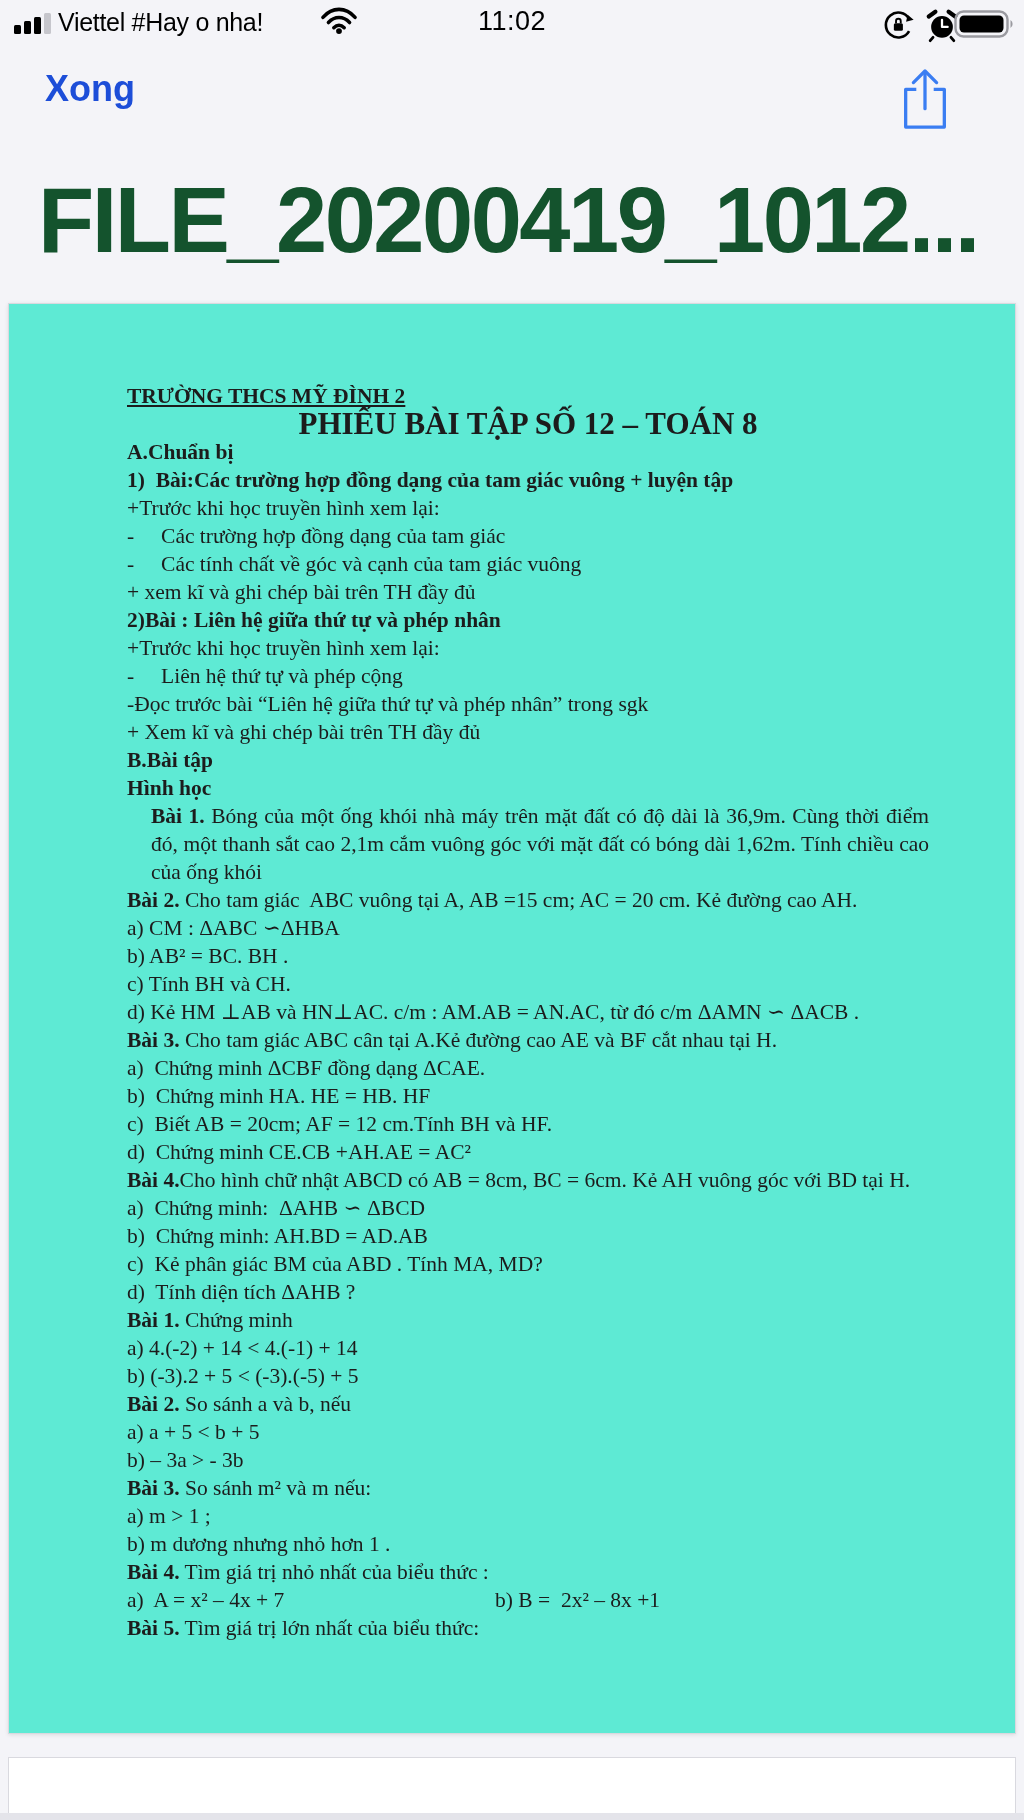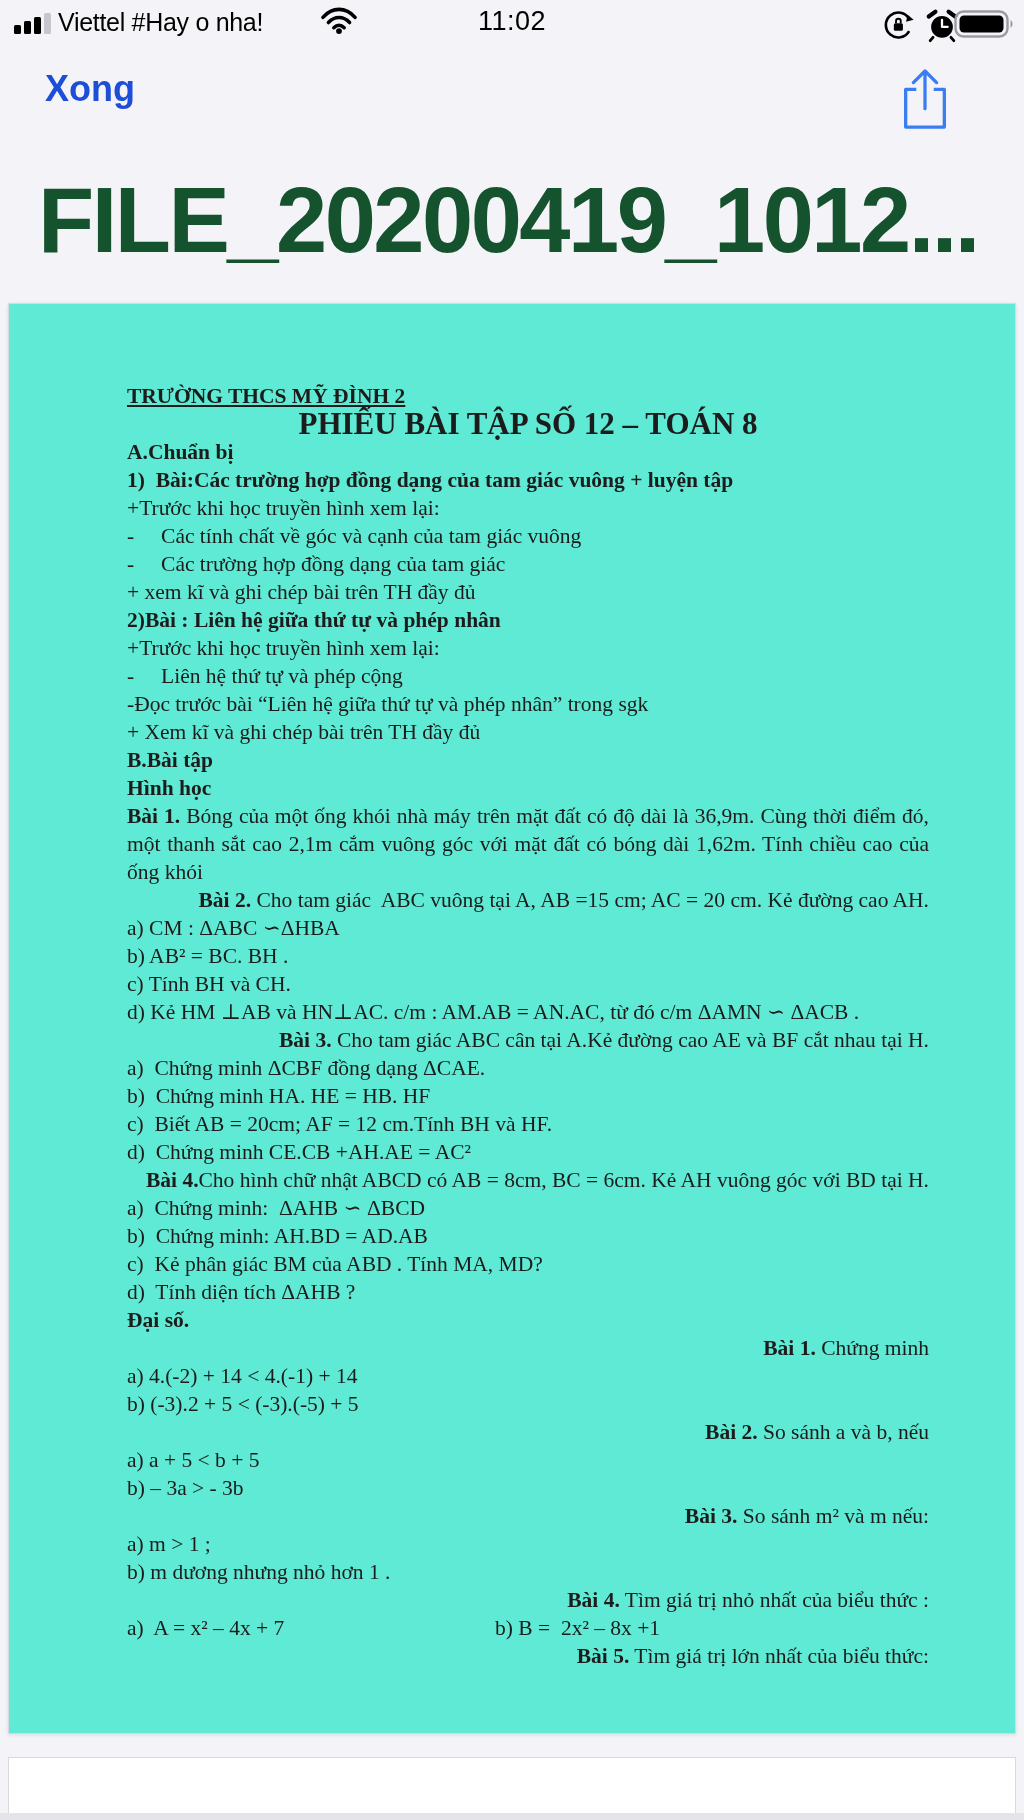--- a/index.html
+++ b/index.html
@@ -53,22 +53,22 @@
   }
   .bottom-strip { position:absolute; left:0; top:1813px; width:100%; height:7px; background:#e4e4ea; }
 
   
   .doc {
     position:absolute; left:118px; right:86px; top:78px;
     font-family:"Liberation Serif","DejaVu Serif",serif;
     font-size:21.5px; line-height:28px; color:#1c1c1c;
   }
   .line { white-space:pre; min-height:28px; }
-  .para { white-space:normal; text-align:justify; }
-  .para-nw { white-space:pre;text-align:right; }
+  .para { white-space:normal; text-align:justify;margin-left:24px; }
+  .para-nw { white-space:pre; }
   .b { font-weight:bold; }
   .u { text-decoration:underline; }
   .center { text-align:center; white-space:normal; }
   .sheet-title { font-size:31px; }
   .two { position:relative; white-space:pre; }
   .col2 { position:absolute; left:368px; top:0; white-space:pre; }
 </style>
 </head>
 <body>
 
@@ -131,22 +131,22 @@
 
 <div class="page1">
   <div class="doc">
 
     <div class="line b u">TRƯỜNG THCS MỸ ĐÌNH 2</div>
     <div class="line b center sheet-title">PHIẾU BÀI TẬP SỐ 12 – TOÁN 8</div>
 
     <div class="line b">A.Chuẩn bị</div>
     <div class="line b">1)  Bài:Các trường hợp đồng dạng của tam giác vuông + luyện tập</div>
     <div class="line">+Trước khi học truyền hình xem lại:</div>
+    <div class="line">-     Các trường hợp đồng dạng của tam giác</div>
     <div class="line">-     Các tính chất về góc và cạnh của tam giác vuông</div>
-    <div class="line">-     Các trường hợp đồng dạng của tam giác</div>
     <div class="line">+ xem kĩ và ghi chép bài trên TH đầy đủ</div>
     <div class="line b">2)Bài : Liên hệ giữa thứ tự và phép nhân</div>
     <div class="line">+Trước khi học truyền hình xem lại:</div>
     <div class="line">-     Liên hệ thứ tự và phép cộng</div>
     <div class="line">-Đọc trước bài “Liên hệ giữa thứ tự và phép nhân” trong sgk</div>
     <div class="line">+ Xem kĩ và ghi chép bài trên TH đầy đủ</div>
 
     <div class="line b">B.Bài tập</div>
     <div class="line b">Hình học</div>
 
@@ -163,21 +163,20 @@
     <div class="line">b)  Chứng minh HA. HE = HB. HF</div>
     <div class="line">c)  Biết AB = 20cm; AF = 12 cm.Tính BH và HF.</div>
     <div class="line">d)  Chứng minh CE.CB +AH.AE = AC²</div>
 
     <div class="para-nw"><span class="b">Bài 4.</span><span>Cho hình chữ nhật ABCD có AB = 8cm, BC = 6cm. Kẻ AH vuông góc với BD tại H.</span></div>
     <div class="line">a)  Chứng minh:  ΔAHB ∽ ΔBCD</div>
     <div class="line">b)  Chứng minh: AH.BD = AD.AB</div>
     <div class="line">c)  Kẻ phân giác BM của ABD . Tính MA, MD?</div>
     <div class="line">d)  Tính diện tích ΔAHB ?</div>
 
-    <div class="line b">Đại số.</div>
 
     <div class="para-nw"><span class="b">Bài 1.</span><span> Chứng minh</span></div>
     <div class="line">a) 4.(-2) + 14 &lt; 4.(-1) + 14</div>
     <div class="line">b) (-3).2 + 5 &lt; (-3).(-5) + 5</div>
 
     <div class="para-nw"><span class="b">Bài 2.</span><span> So sánh a và b, nếu</span></div>
     <div class="line">a) a + 5 &lt; b + 5</div>
     <div class="line">b) – 3a &gt; - 3b</div>
 
     <div class="para-nw"><span class="b">Bài 3.</span><span> So sánh m² và m nếu:</span></div>

